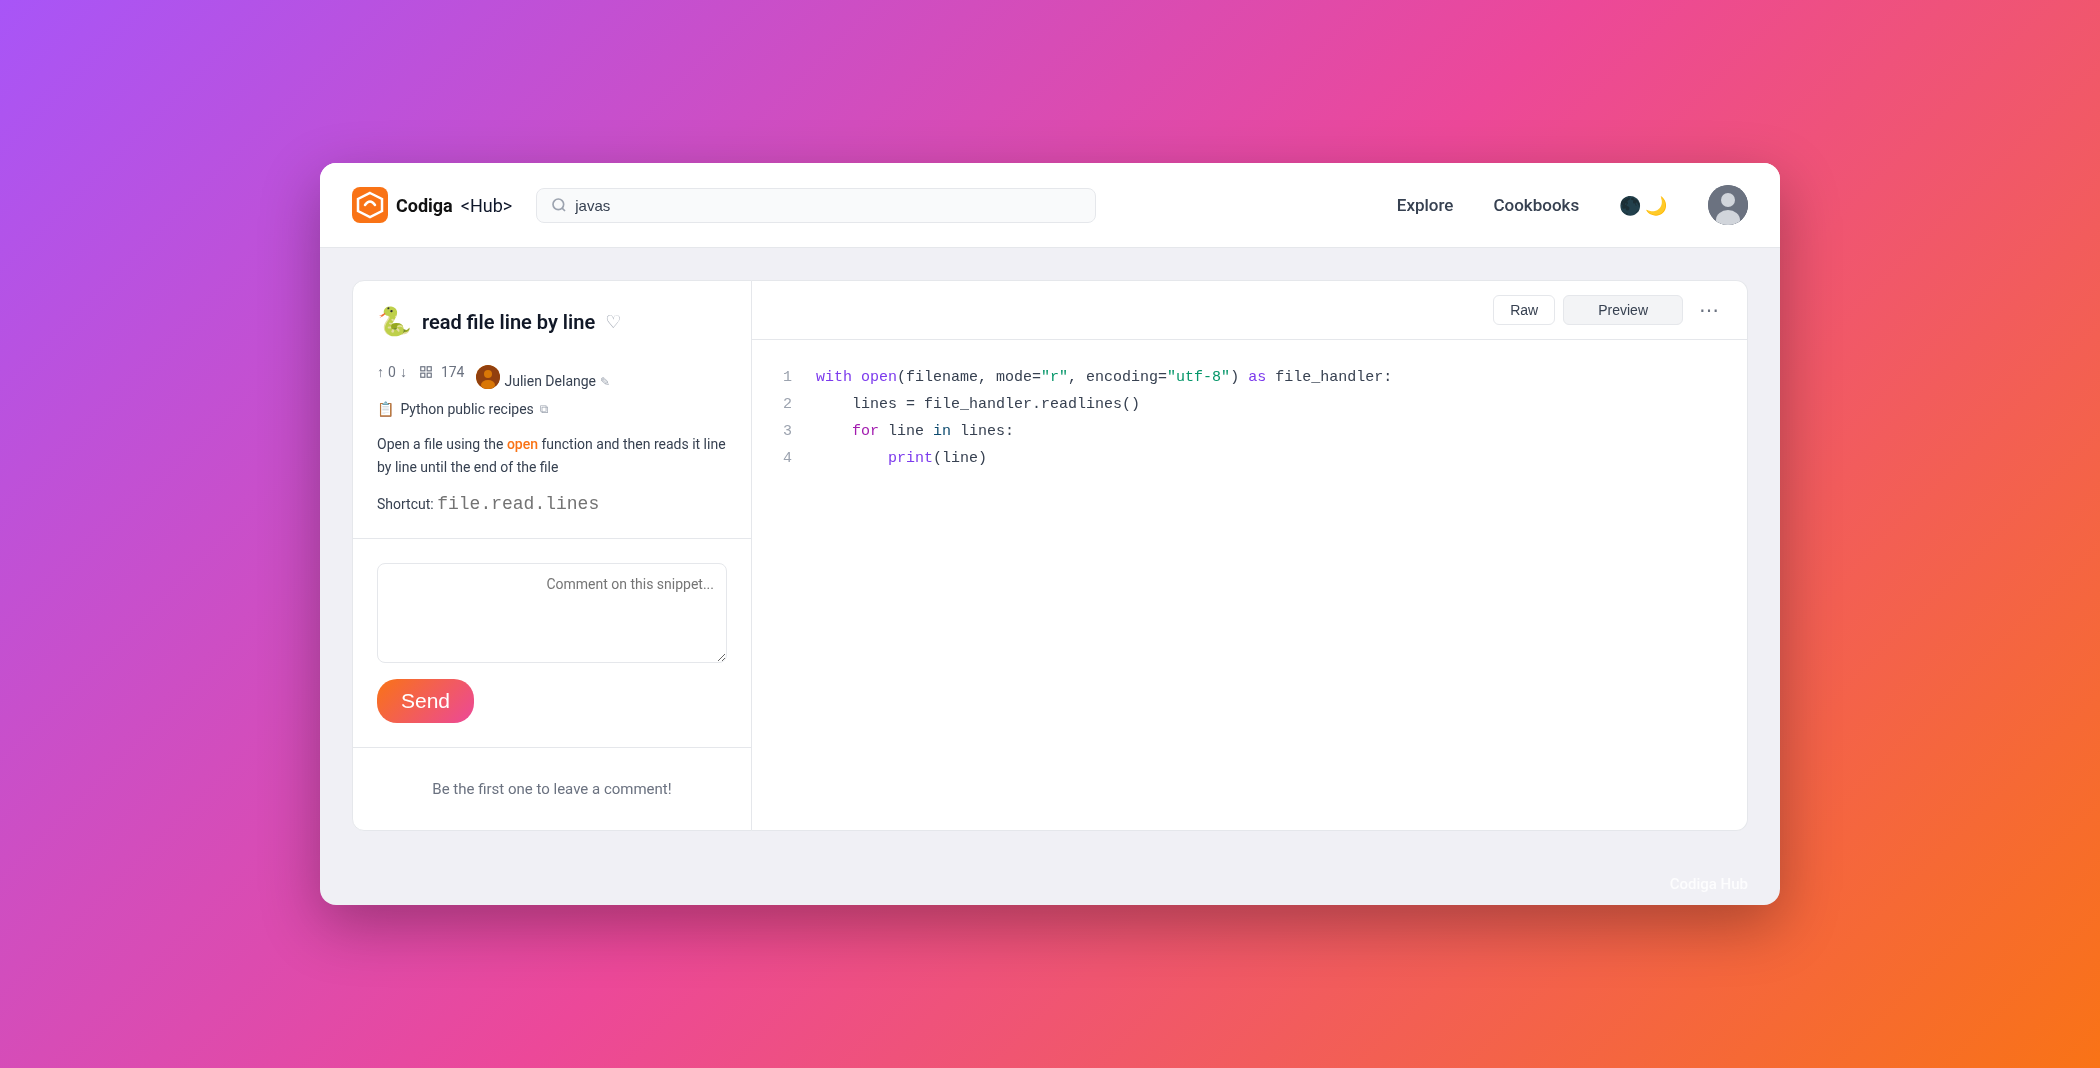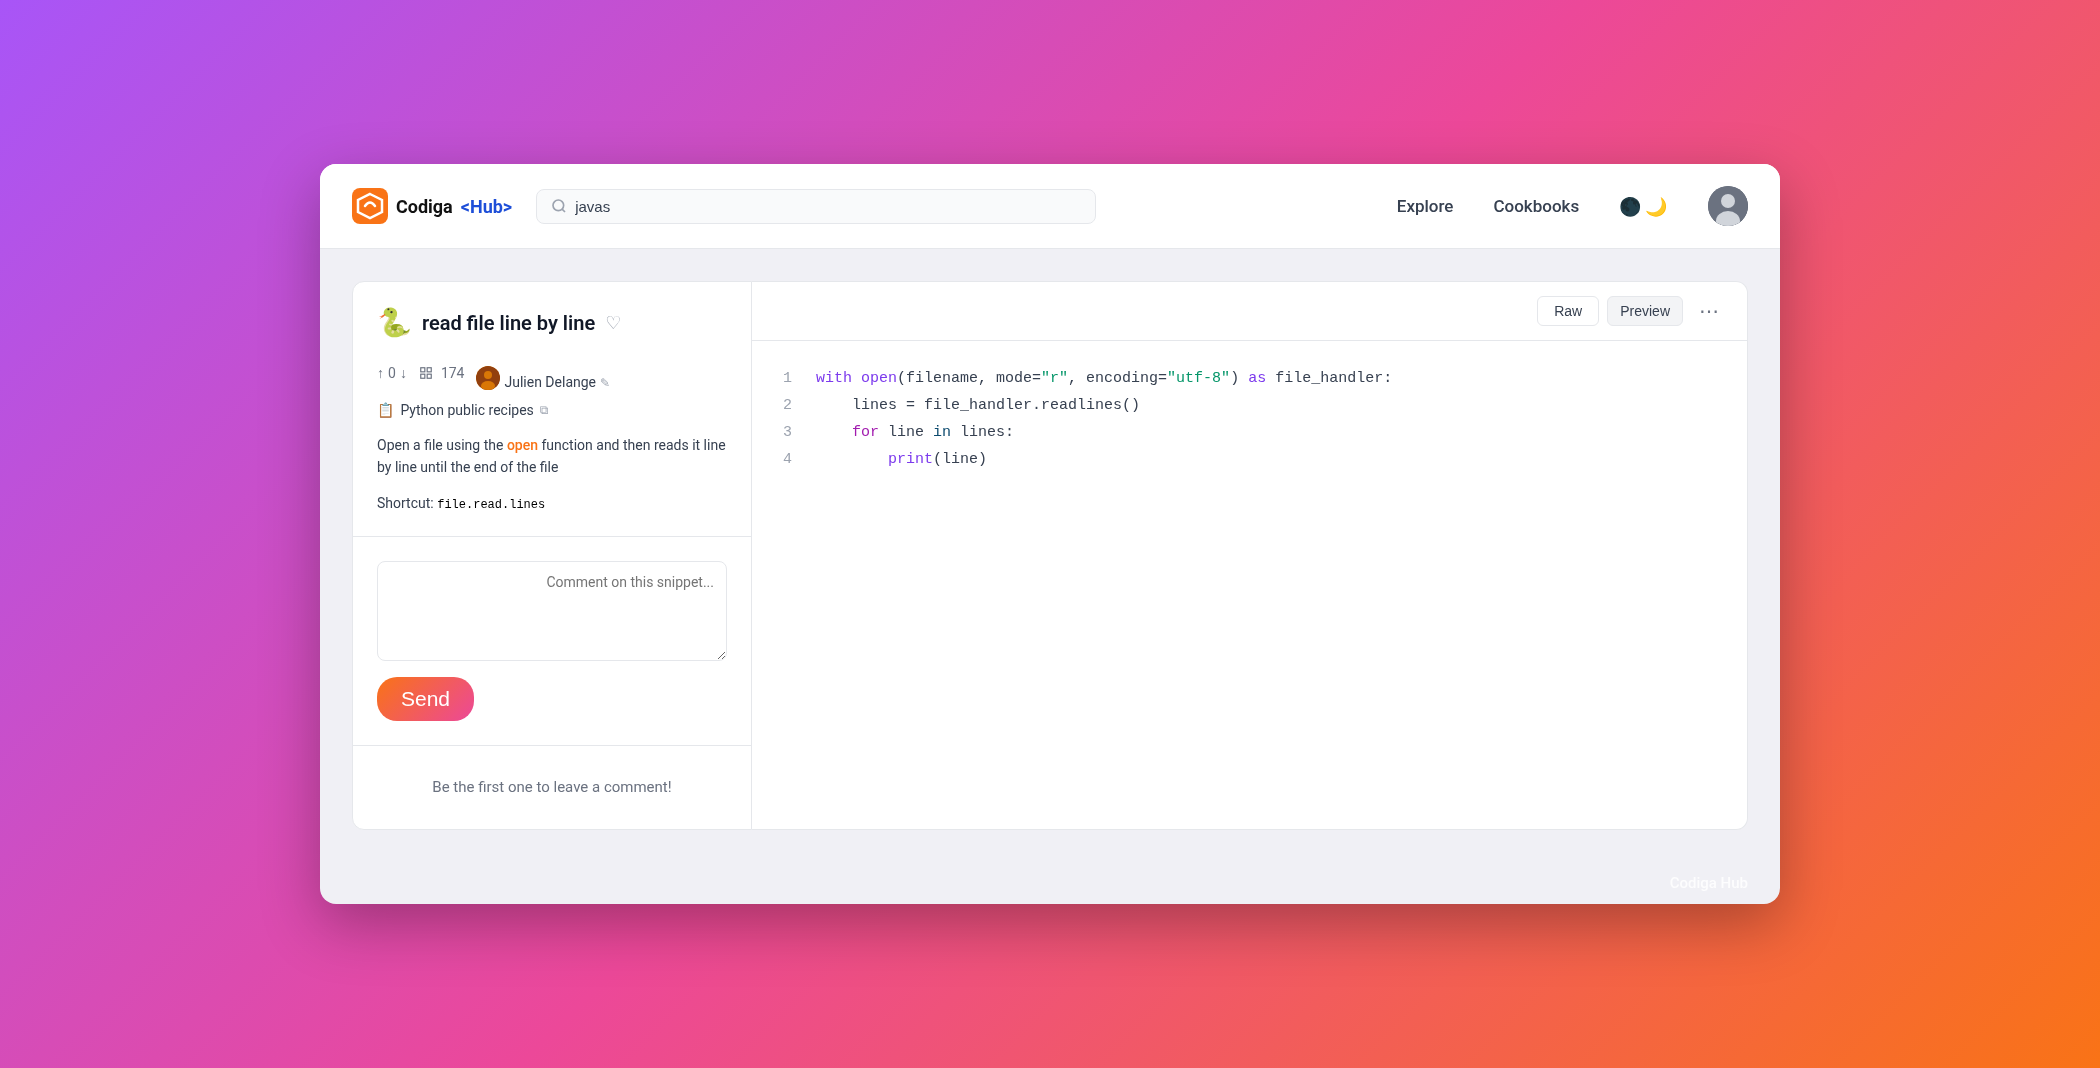--- a/index.html
+++ b/index.html
@@ -38,22 +38,22 @@
       font-weight: 700;
       font-size: 18px;
       color: #111;
       white-space: nowrap;
     }
     .logo-icon {
       width: 36px;
       height: 36px;
     }
     .logo-hub {
-      color: #1d4ed8;
-      font-weight: 700;
+      color: #0f172a;
+      font-weight: 400;
     }
     .search-bar {
       flex: 1;
       max-width: 560px;
       display: flex;
       align-items: center;
       background: #f9fafb;
       border: 1px solid #e5e7eb;
       border-radius: 8px;
       padding: 8px 14px;
@@ -198,23 +198,23 @@
       color: #374151;
       line-height: 1.6;
       margin-bottom: 16px;
     }
     .open-link { color: #f97316; font-weight: 500; }
     .shortcut-row {
       font-size: 14px;
       color: #374151;
     }
     .shortcut-code {
-      color: #000000;
+      color: #737373;
       font-family: 'Courier New', monospace;
-      font-size: 12px;
+      font-size: 18px;
     }
     
     .comment-section {
       padding: 24px;
       border-bottom: 1px solid #e5e7eb;
     }
     .comment-textarea {
       width: 100%;
       height: 100px;
       border: 1px solid #e5e7eb;
@@ -266,21 +266,21 @@
     .btn-raw {
       padding: 6px 16px;
       border: 1px solid #e5e7eb;
       border-radius: 6px;
       font-size: 14px;
       cursor: pointer;
       background: white;
       color: #374151;
     }
     .btn-preview {
-      padding: 6px 12px;
+      padding: 6px 34px;
       border: 1px solid #e5e7eb;
       border-radius: 6px;
       font-size: 14px;
       cursor: pointer;
       background: #f3f4f6;
       color: #374151;
       font-weight: 500;
     }
     .more-btn {
       color: #6b7280;

